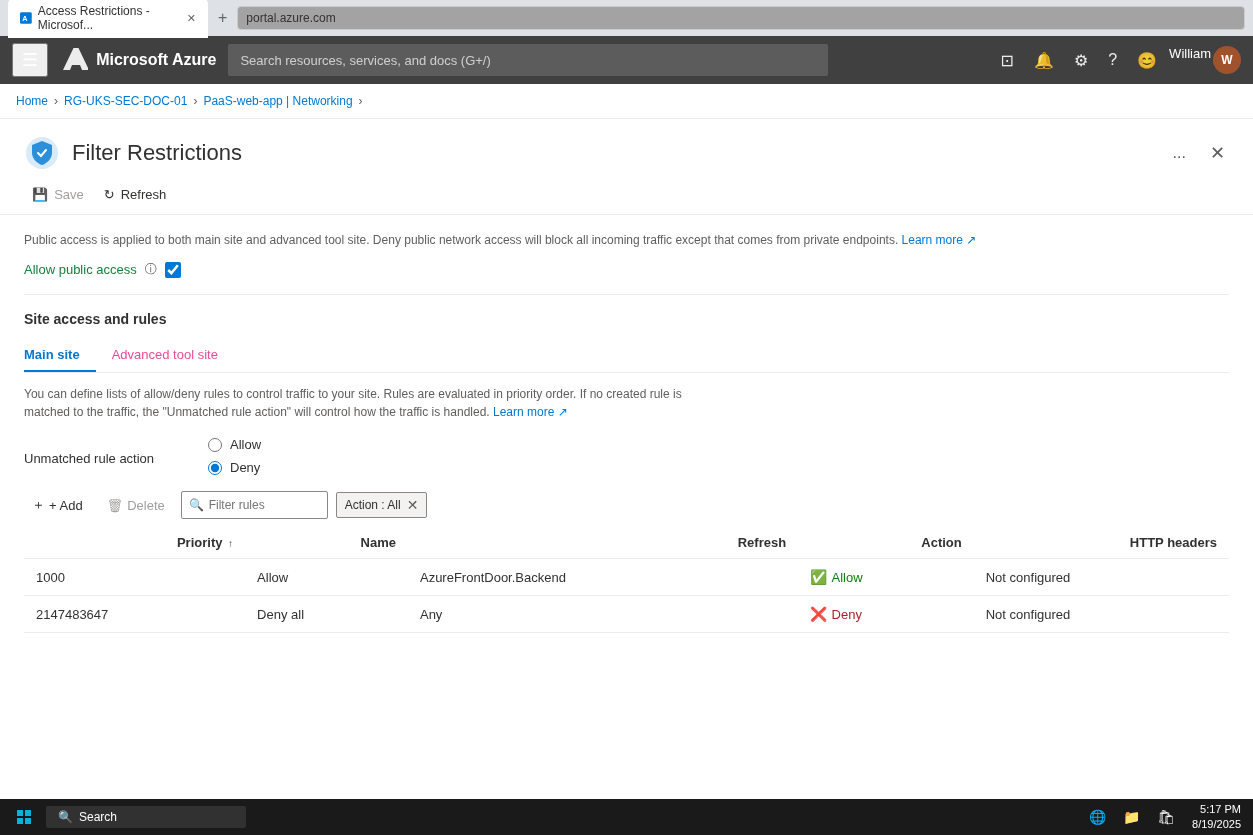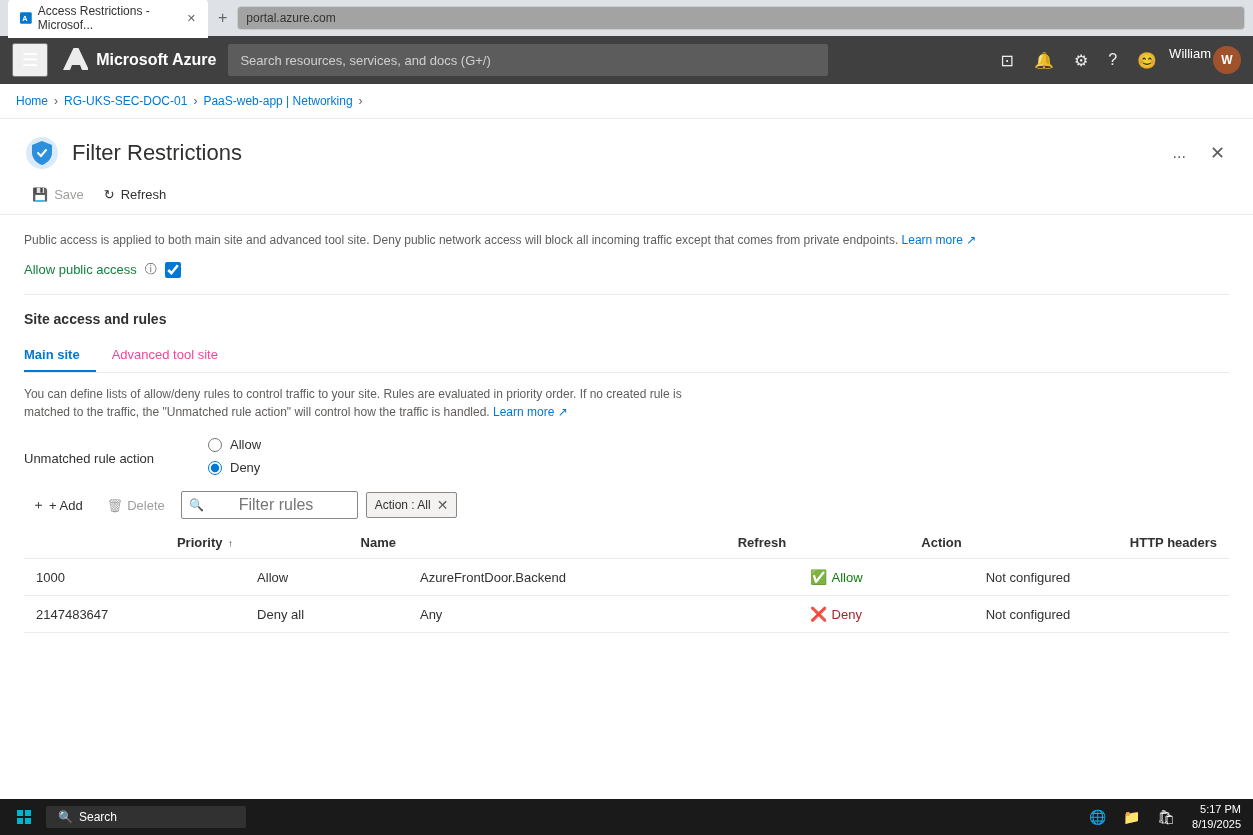--- a/index.html
+++ b/index.html
@@ -77,21 +77,21 @@
     .unmatched-label { font-size: 13px; color: #323130; min-width: 160px; padding-top: 4px; }
     .radio-group { display: flex; flex-direction: column; gap: 8px; }
     .radio-row { display: flex; align-items: center; gap: 8px; font-size: 13px; }
     .azure-radio { width: 14px; height: 14px; cursor: pointer; accent-color: #0078d4; }
 
     
     .rules-toolbar { display: flex; align-items: center; gap: 8px; margin-bottom: 8px; }
     .rules-btn { display: flex; align-items: center; gap: 4px; background: none; border: none; color: #323130; font-size: 13px; cursor: pointer; padding: 4px 8px; }
     .rules-btn.disabled { color: #a19f9d; }
     .filter-input { display: flex; align-items: center; border: 1px solid #8a8886; border-radius: 2px; height: 28px; padding: 0 8px; gap: 4px; font-size: 12px; color: #605e5c; background: white; }
-    .filter-input input { border: none; outline: none; font-size: 16px; color: #323130; width: 110px; margin-left: 30px; }
+    .filter-input input { border: none; outline: none; font-size: 12px; color: #323130; width: 110px; }
     .filter-tag { display: flex; align-items: center; gap: 4px; background: #f3f2f1; border: 1px solid #8a8886; border-radius: 2px; padding: 2px 8px; font-size: 12px; height: 26px; }
     .filter-tag-close { cursor: pointer; color: #605e5c; font-size: 14px; margin-left: 2px; }
 
     
     .rules-table { width: 100%; border-collapse: collapse; }
     .rules-table th { text-align: right; font-size: 13px; font-weight: 600; color: #323130; padding: 8px 12px; border-bottom: 1px solid #edebe9; cursor: pointer; }
     .rules-table td { padding: 10px 12px; font-size: 13px; color: #323130; border-bottom: 1px solid #edebe9; }
     .sort-icon { font-size: 10px; margin-left: 2px; }
     .status-allow { color: #107c10; display: flex; align-items: center; gap: 4px; }
     .status-deny { color: #a4262c; display: flex; align-items: center; gap: 4px; }

